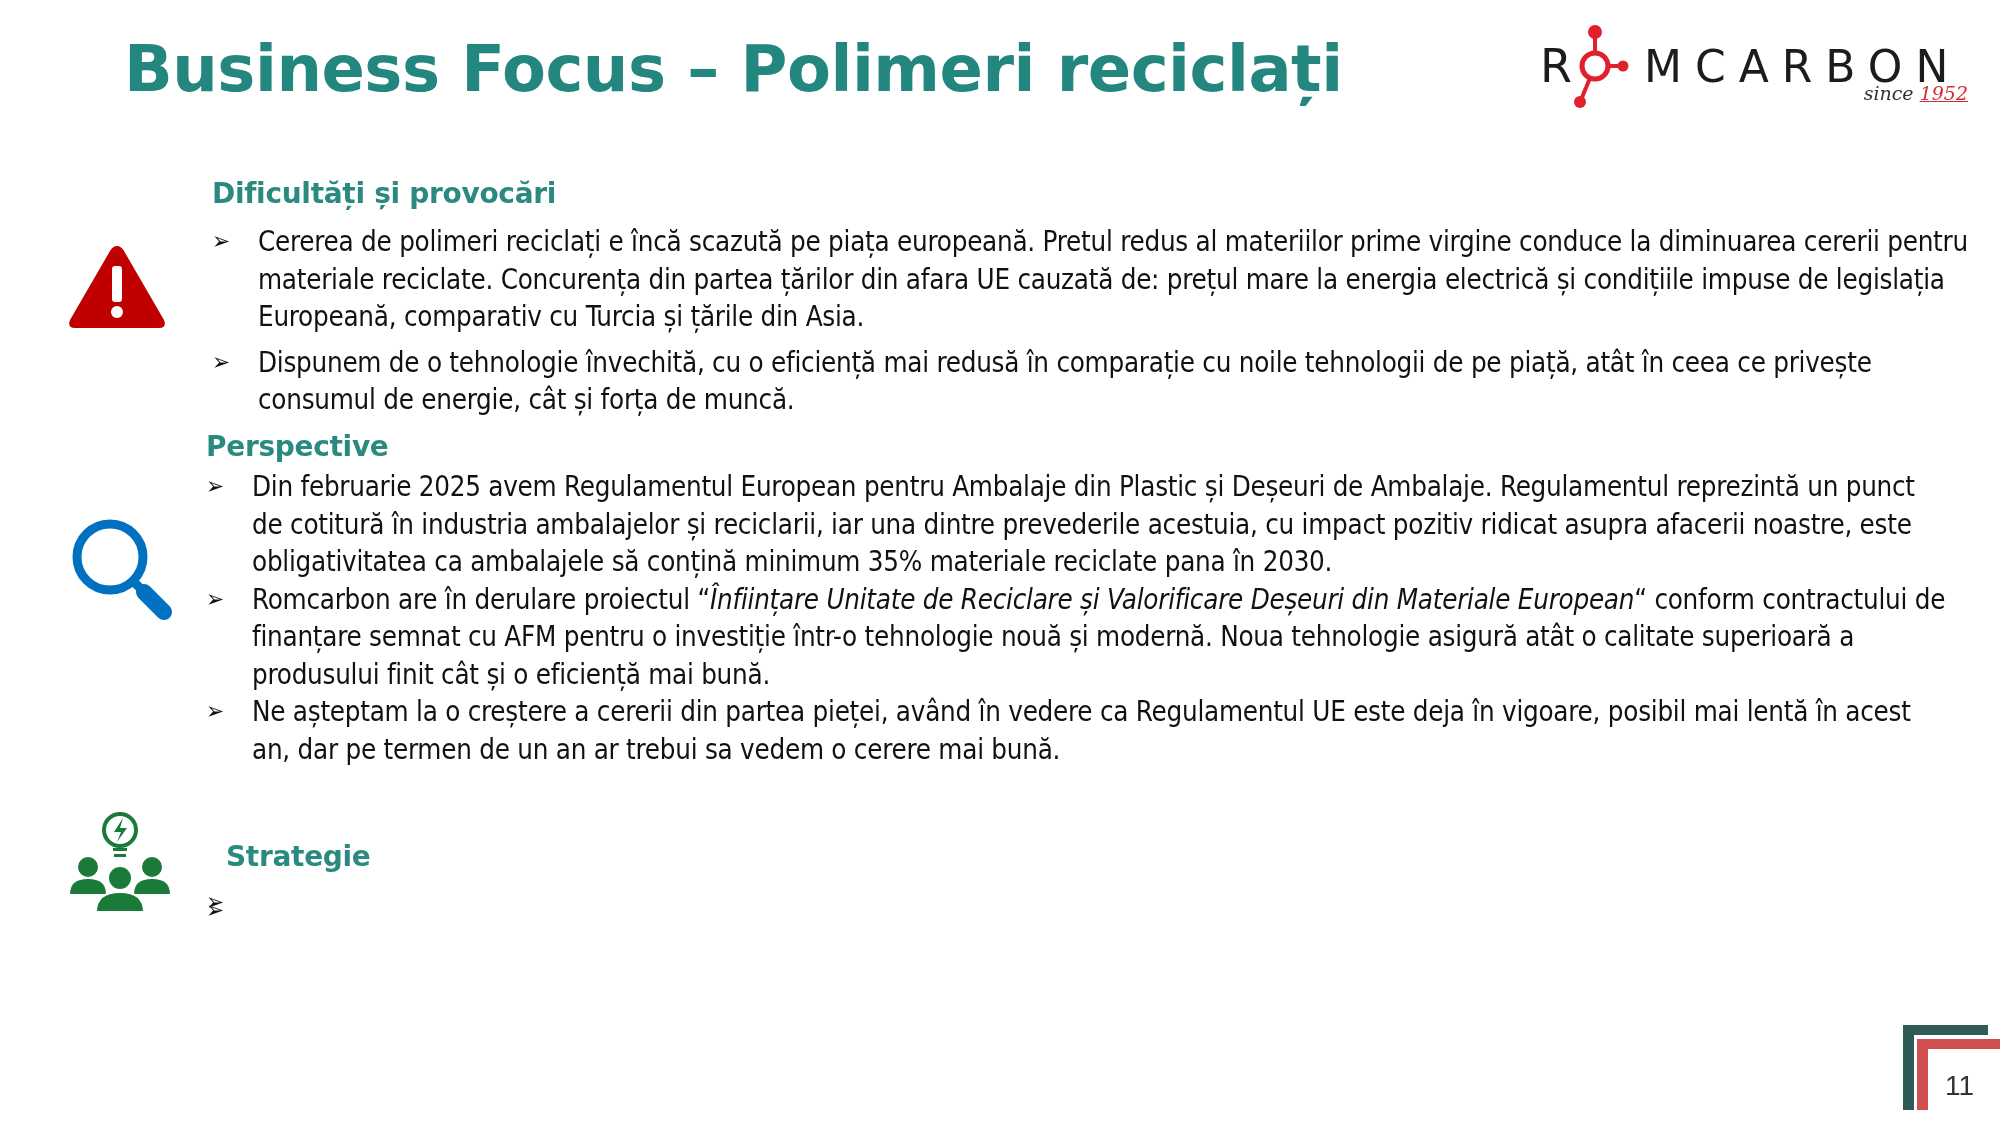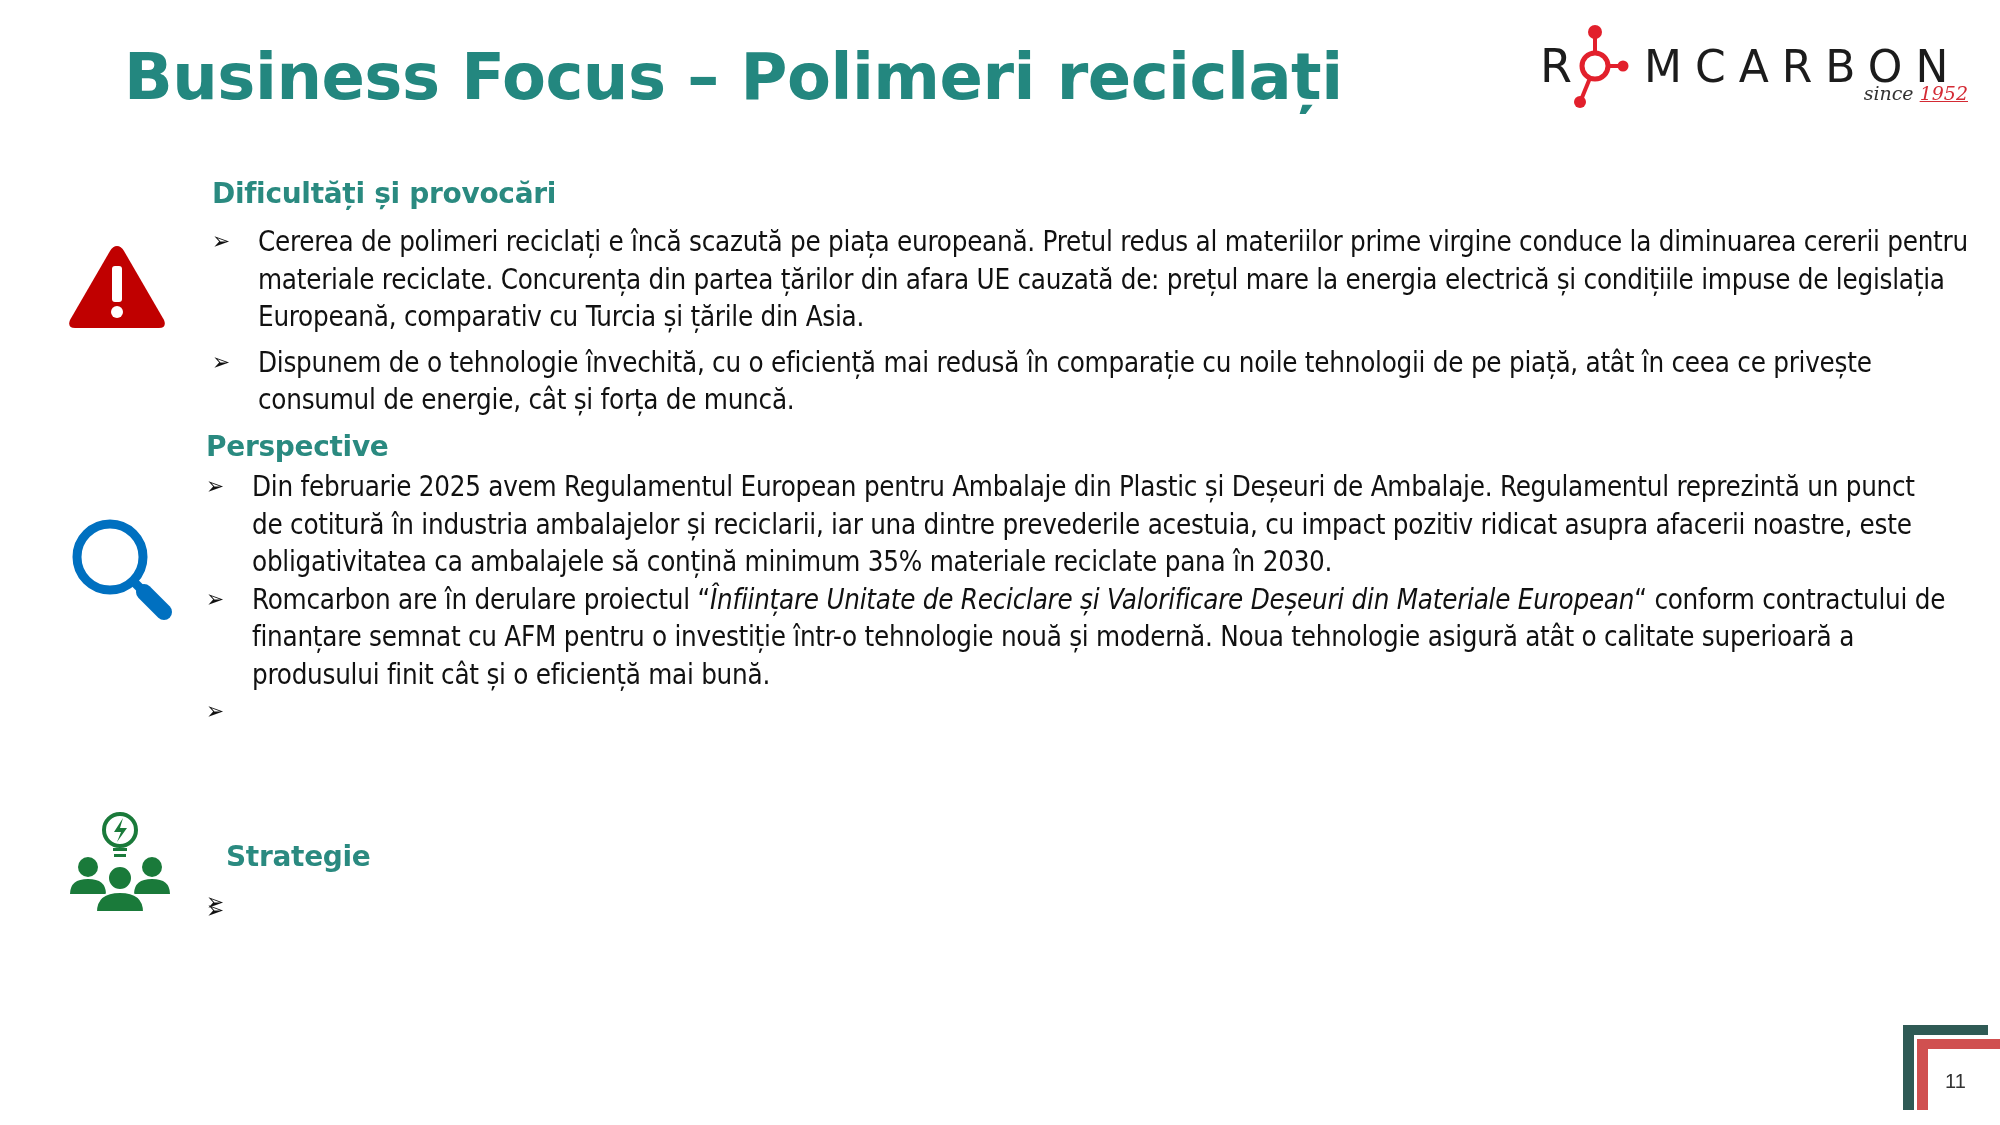--- a/index.html
+++ b/index.html
@@ -1,21 +1,21 @@
 <!DOCTYPE html>
 <html><head>
 <meta charset="utf-8">
 <style>
   html, body { margin:0; padding:0; }
   body {
     width:2000px; height:1125px; position:relative; overflow:hidden;
     background:#ffffff; font-family:"DejaVu Sans", sans-serif; color:#111;
   }
   .title {
-    position:absolute; left:124px; top:40px;
+    position:absolute; left:124px; top:32px;
     font-family:"DejaVu Sans", sans-serif; font-weight:bold;
     font-size:64px; color:#23877f; letter-spacing:-0.5px; white-space:nowrap;
   }
   .logo { position:absolute; left:1540px; top:20px; width:440px; height:90px; }
   .logo-since {
     position:absolute; right:12px; top:62px; font-family:"DejaVu Serif", serif;
     font-style:italic; font-size:19px; color:#333;
   }
   .logo-since .yr { color:#d42a34; text-decoration:underline; }
   .section-heading {
@@ -28,21 +28,21 @@
     font-family:"DejaVu Sans Condensed","DejaVu Sans", sans-serif; color:#111;
     letter-spacing:-0.25px;
   }
   .bullets li .arrow {
     position:absolute; left:0; top:0; font-size:24px; color:#111;
   }
   .bullets li em { font-style:italic; }
   .icon { position:absolute; }
   .page-corner { position:absolute; left:1903px; top:1025px; width:97px; height:90px; }
   .page-num {
-    position:absolute; left:1945px; top:1070px; font-size:20px; color:#333;
+    position:absolute; left:1945px; top:1070px; font-size:28px; color:#333;
     font-family:"Liberation Sans", sans-serif;
   }
 </style>
 </head>
 <body>
 
 <div class="title">Business Focus – Polimeri reciclați</div>
 
 <div class="logo">
   <svg width="440" height="90" viewBox="0 0 440 90" style="position:absolute;left:0;top:0;">
@@ -98,20 +98,21 @@
   <li>
     <span class="arrow">➢</span>
     <span>Din februarie 2025 avem Regulamentul European pentru Ambalaje din Plastic și Deșeuri de Ambalaje. Regulamentul reprezintă un punct de cotitură în industria ambalajelor și reciclarii, iar una dintre prevederile acestuia, cu impact pozitiv ridicat asupra afacerii noastre, este obligativitatea ca ambalajele să conțină minimum 35% materiale reciclate pana în 2030.</span>
   </li>
   <li>
     <span class="arrow">➢</span>
     <span>Romcarbon are în derulare proiectul “</span><em>Înființare Unitate de Reciclare și Valorificare Deșeuri din Materiale European</em><span>“ conform contractului de finanțare semnat cu AFM pentru o investiție într-o tehnologie nouă și modernă. Noua tehnologie asigură atât o calitate superioară a produsului finit cât și o eficiență mai bună.</span>
   </li>
   <li>
     <span class="arrow">➢</span>
+    <span>Ne așteptam la o creștere a cererii din partea pieței, având în vedere ca Regulamentul UE este deja în vigoare, posibil mai lentă în acest an, dar pe termen de un an ar trebui sa vedem o cerere mai bună.</span>
   </li>
 </ul>
 
 <div class="icon" style="left:68px;top:808px;">
   <svg width="104" height="106" viewBox="0 0 104 106">
 
     <circle cx="52" cy="22" r="16" fill="none" stroke="#1a7a3a" stroke-width="4"></circle>
     <path d="M55 10 L46 24 L53 24 L49 34 L59 20 L52 20 Z" fill="#1a7a3a"></path>
     <rect x="45" y="40" width="14" height="3" fill="#1a7a3a"></rect>
     <rect x="46" y="46" width="12" height="3" fill="#1a7a3a"></rect>

